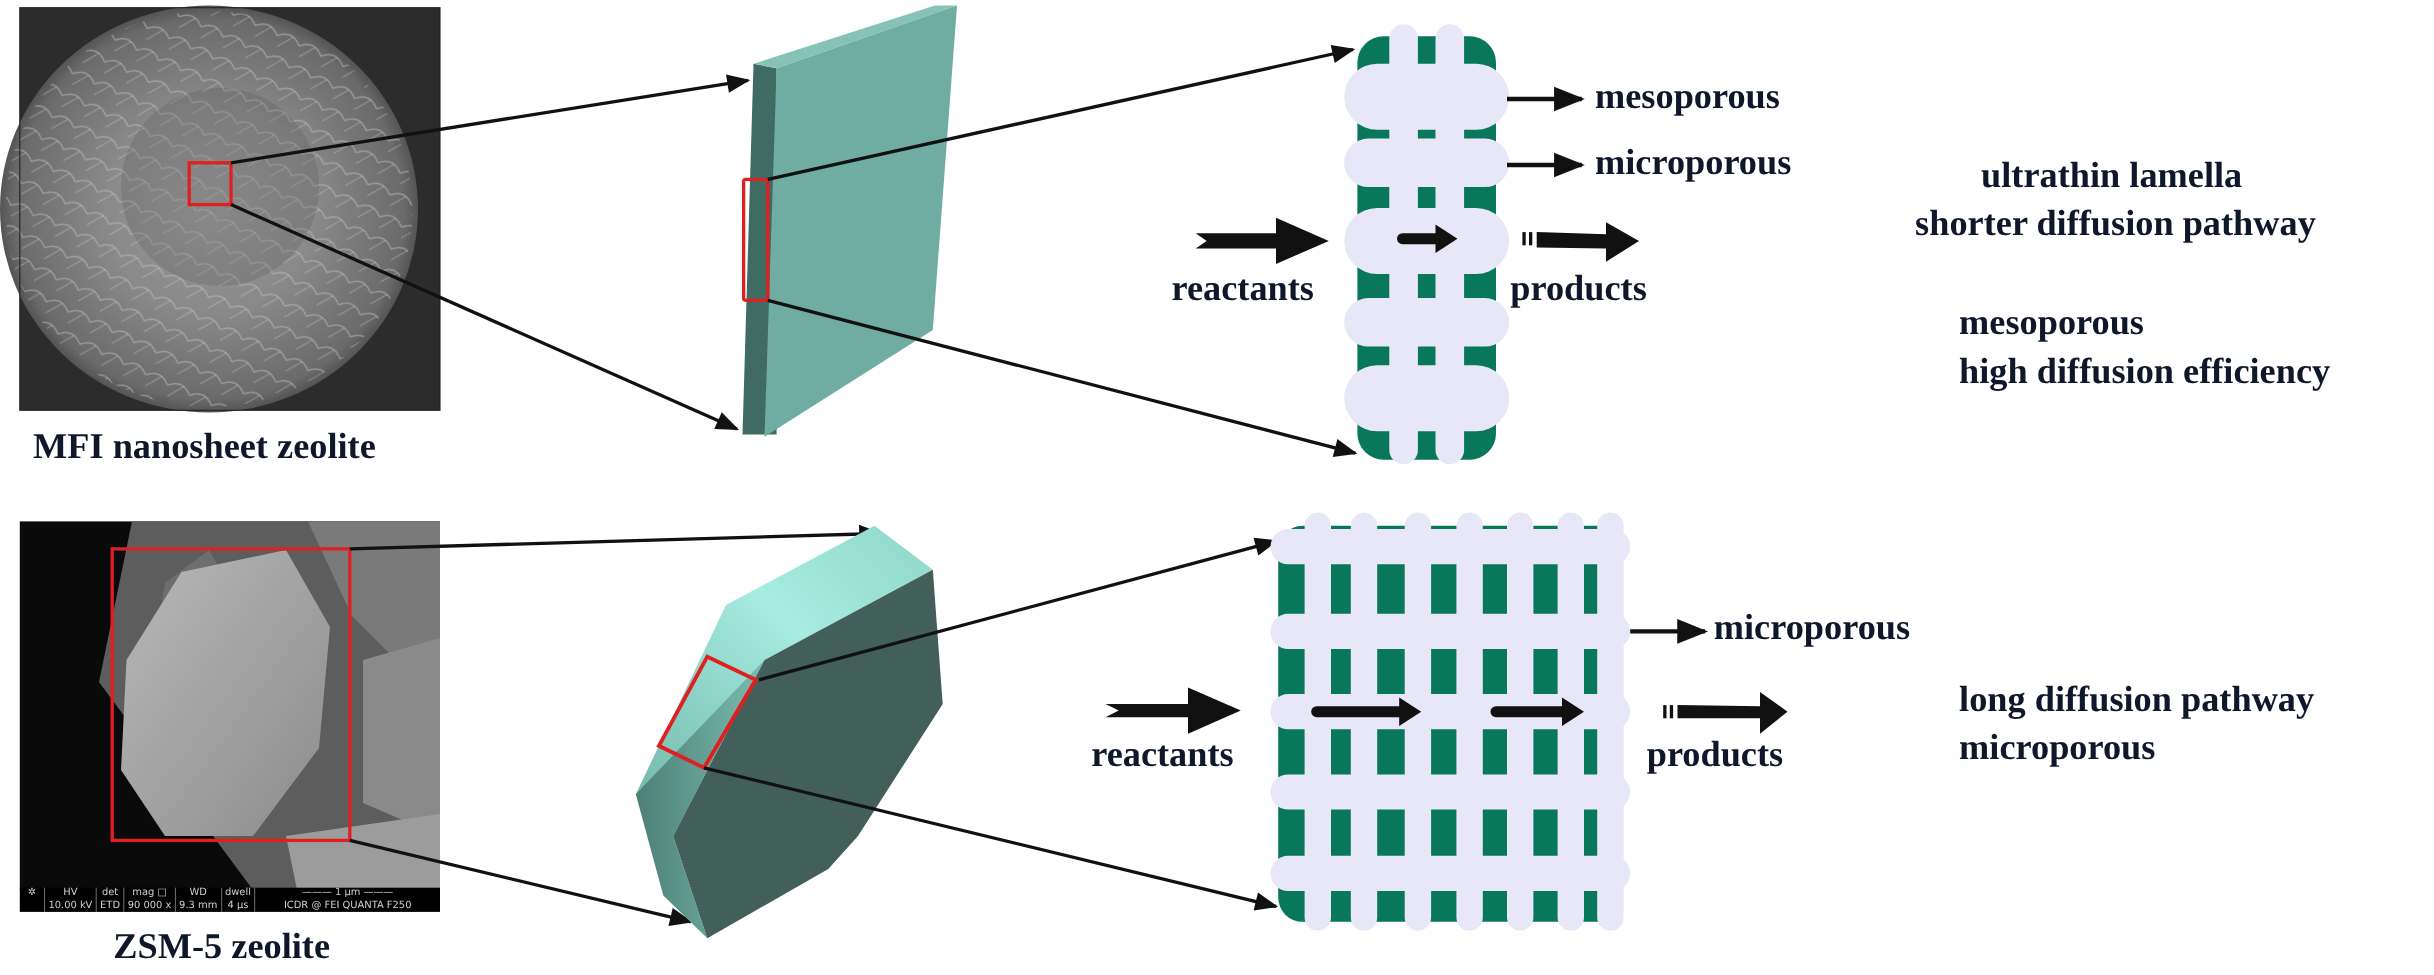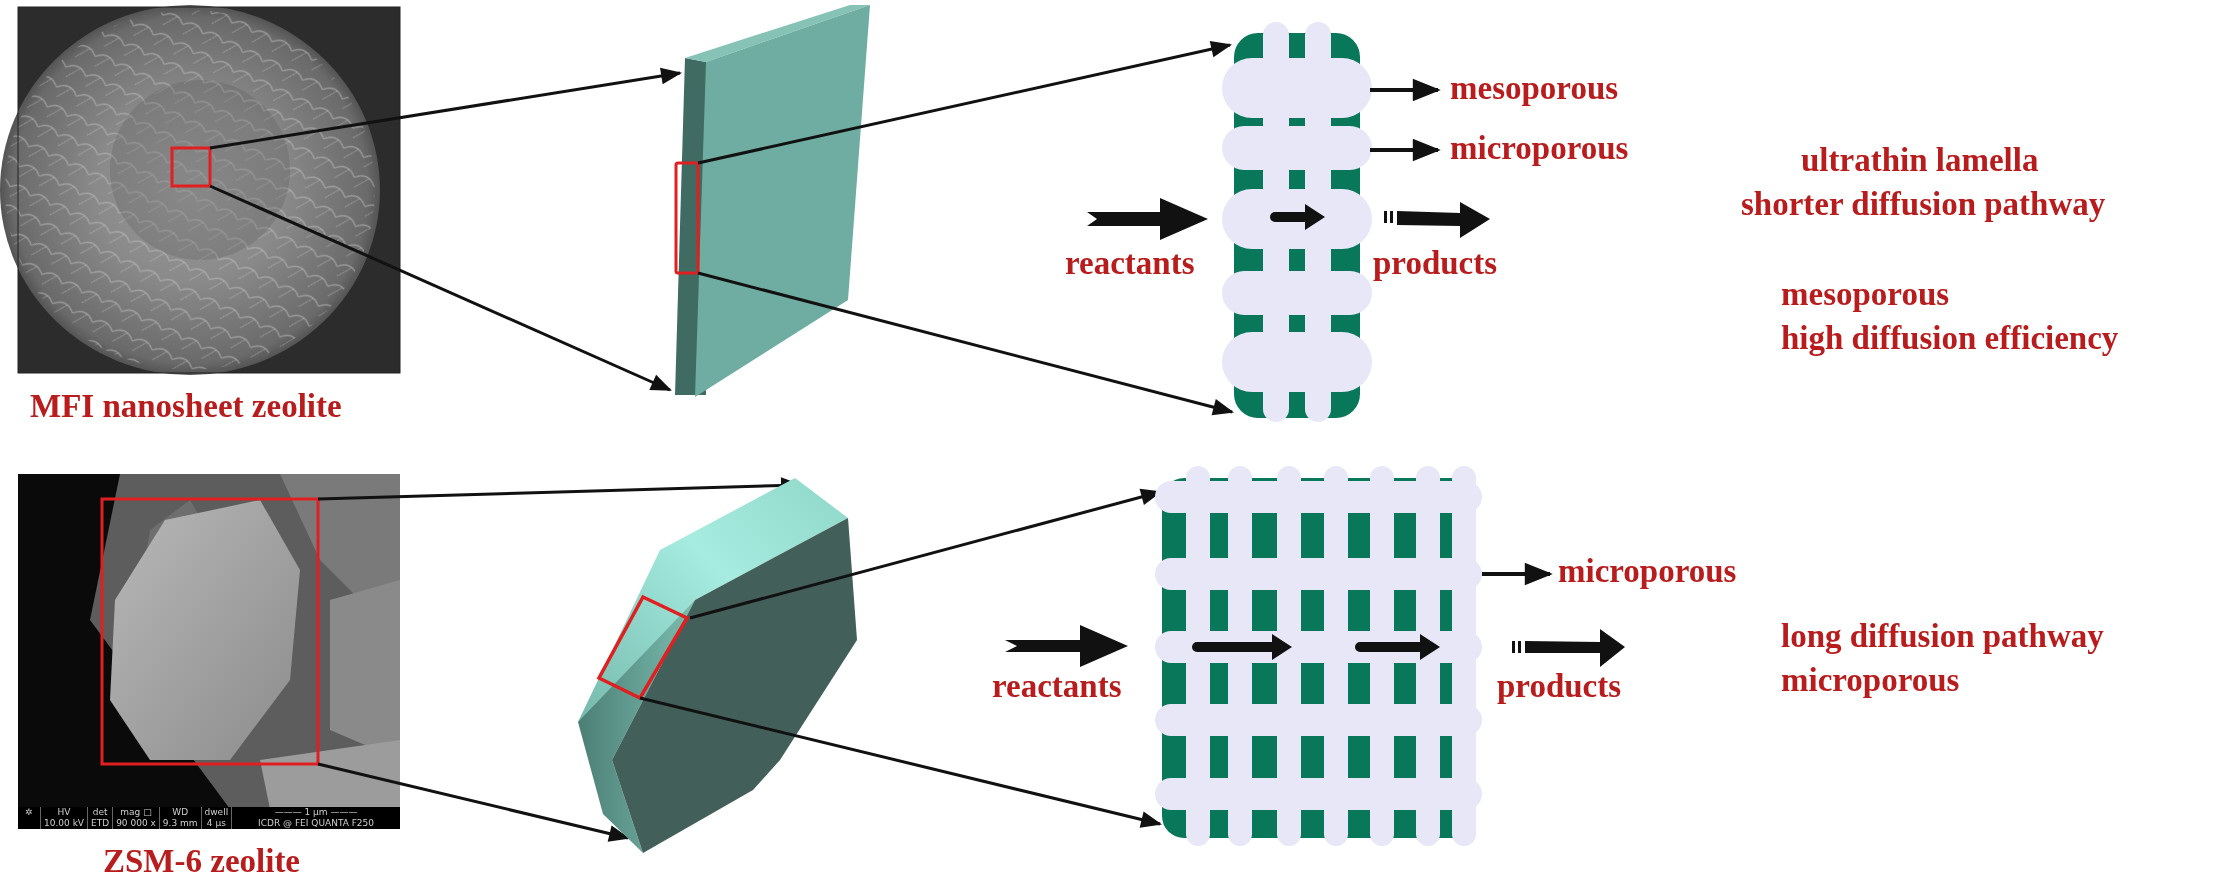--- a/index.html
+++ b/index.html
@@ -1,19 +1,19 @@
 <!DOCTYPE html>
 <html><head>
 <meta charset="utf-8">
 <style>
   html, body { margin:0; padding:0; background:#ffffff; }
   body { width:2213px; height:886px; position:relative; overflow:hidden;
          font-family:"Liberation Serif", "DejaVu Serif", serif; color:#111; }
   .abs { position:absolute; }
-  .label { font-weight:bold; white-space:nowrap; color:#b91c1c; }
+  .label { font-weight:bold; white-space:nowrap; color:#0f172a; }
   .cap { font-size:33px; }
   .pl { font-size:33px; }
   .side { font-size:33px; line-height:44px; }
   svg { position:absolute; left:0; top:0; }
   .sem-bar { background:#000; color:#cfcfcf; font-family:"DejaVu Sans", sans-serif;
              font-size:9px; display:flex; }
   .sem-bar div { border-right:1px solid #666; padding:0 3px; text-align:center; line-height:11px; }
 </style>
 </head>
 <body>
@@ -159,21 +159,21 @@
   <div style="width:16px;">✲</div>
   <div><span>HV</span><br><span>10.00 kV</span></div>
   <div><span>det</span><br><span>ETD</span></div>
   <div><span>mag</span> □<br><span>90 000 x</span></div>
   <div><span>WD</span><br><span>9.3 mm</span></div>
   <div><span>dwell</span><br><span>4 µs</span></div>
   <div style="flex:1; border-right:none;">——— <span>1 µm</span> ———<br><span>ICDR @ FEI QUANTA  F250</span></div>
 </div>
 
 <div class="abs label cap" style="left:30px; top:388px;">MFI nanosheet zeolite</div>
-<div class="abs label cap" style="left:103px; top:843px;">ZSM-6 zeolite</div>
+<div class="abs label cap" style="left:103px; top:843px;">ZSM-5 zeolite</div>
 
 <div class="abs label pl" style="left:1450px; top:70px;">mesoporous</div>
 <div class="abs label pl" style="left:1450px; top:130px;">microporous</div>
 <div class="abs label pl" style="left:1065px; top:245px;">reactants</div>
 <div class="abs label pl" style="left:1373px; top:245px;">products</div>
 
 <div class="abs label side" style="left:1781px; top:138px;margin-left:20px;">ultrathin lamella</div>
 <div class="abs label side" style="left:1741px; top:182px;">shorter diffusion pathway</div>
 <div class="abs label side" style="left:1781px; top:272px;">mesoporous</div>
 <div class="abs label side" style="left:1781px; top:316px;">high diffusion efficiency</div>

